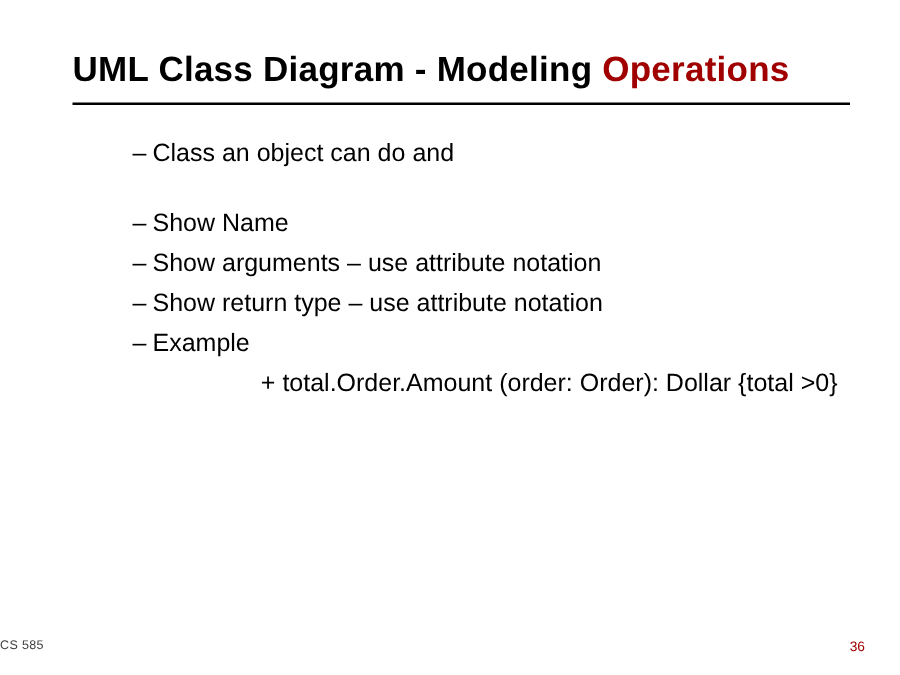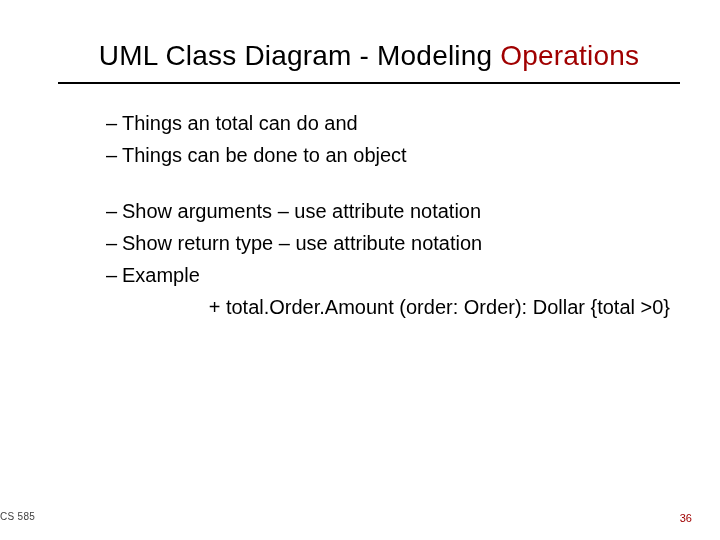--- a/index.html
+++ b/index.html
@@ -17,24 +17,23 @@
     width: 720px;
     height: 540px;
     box-sizing: border-box;
   }
   .title {
     position: absolute;
     top: 40px;
     left: 58px;
     right: 40px;
     font-size: 28px;
-    font-weight: 400;
+    font-weight: 700;
     color: #000000;
     letter-spacing: 0.2px;
-    text-align: center;
   }
   .title .accent {
     color: #a00000;
   }
   .rule {
     position: absolute;
     top: 82px;
     left: 58px;
     right: 40px;
     height: 0;
@@ -114,28 +113,28 @@
   <div class="title">
     <span>UML Class Diagram - Modeling </span><span class="accent">Operations</span>
   </div>
 
   <div class="rule"></div>
 
   <div class="content">
 
 
     <div class="l2">
-      <span>Things an total can do and</span>
-    </div>
-    <div class="l2">
-      <span>Things can be done to an object</span>
+      <span>Class an object can do and</span>
     </div>
 
     <div class="gap"></div>
 
+    <div class="l2">
+      <span>Show Name</span>
+    </div>
     <div class="l2">
       <span>Show arguments – use attribute notation</span>
     </div>
     <div class="l2">
       <span>Show return type – use attribute notation</span>
     </div>
 
 
     <div class="l2">
       <span>Example</span>

